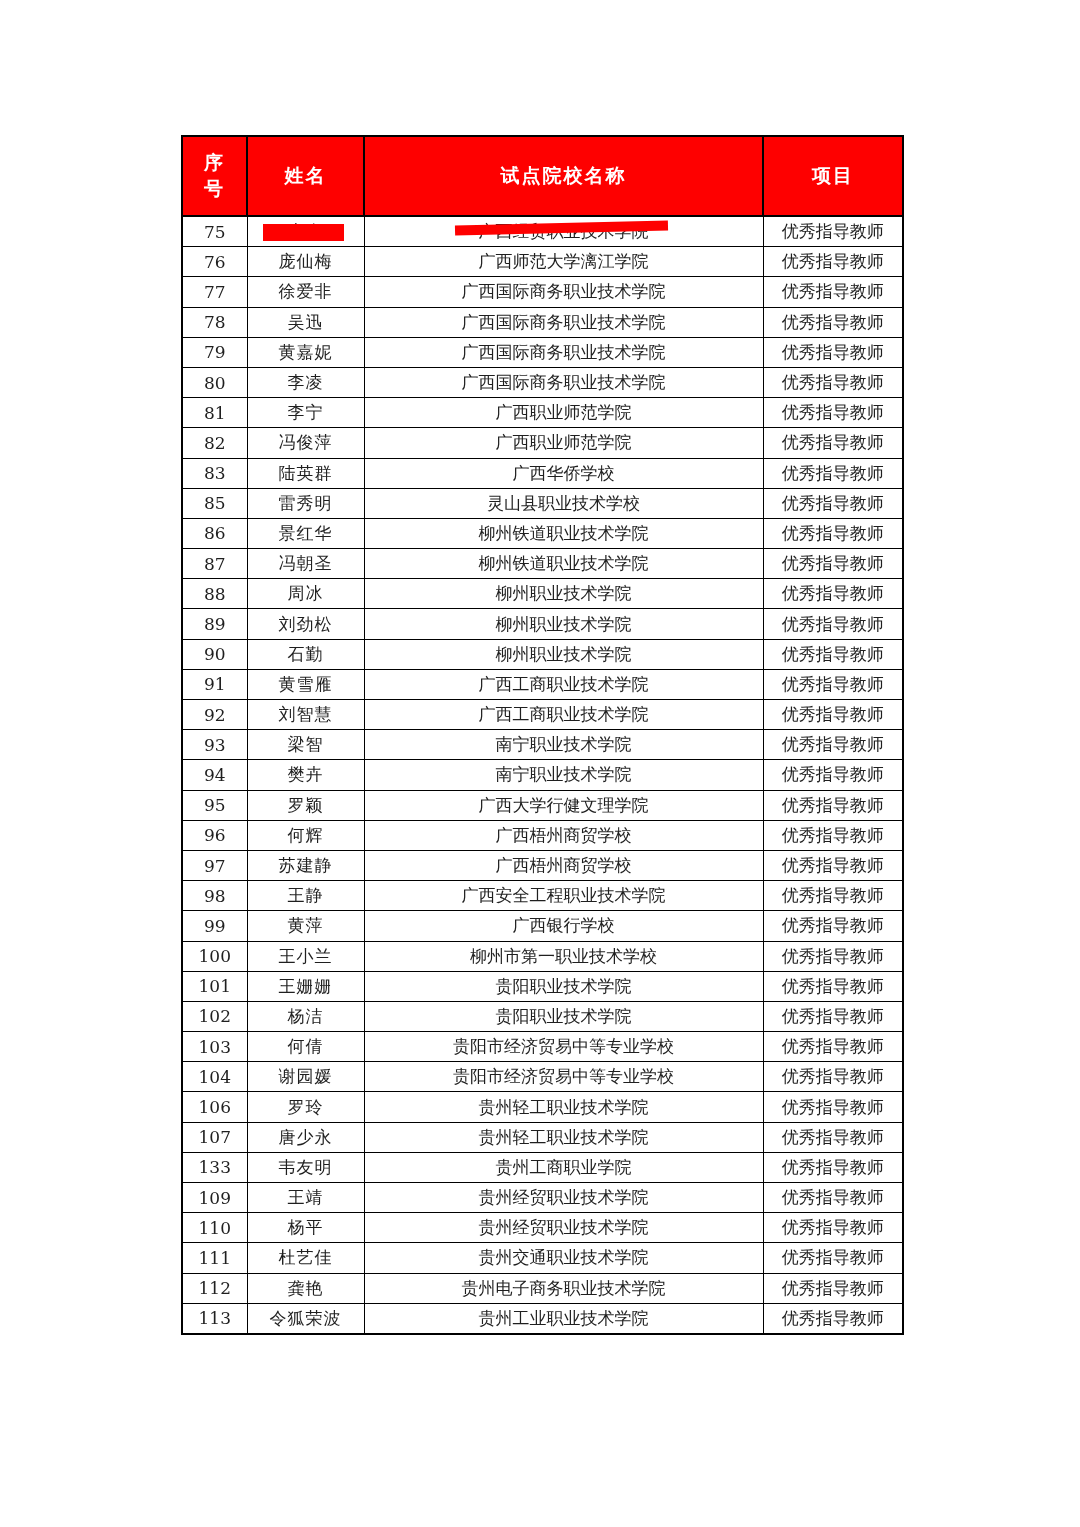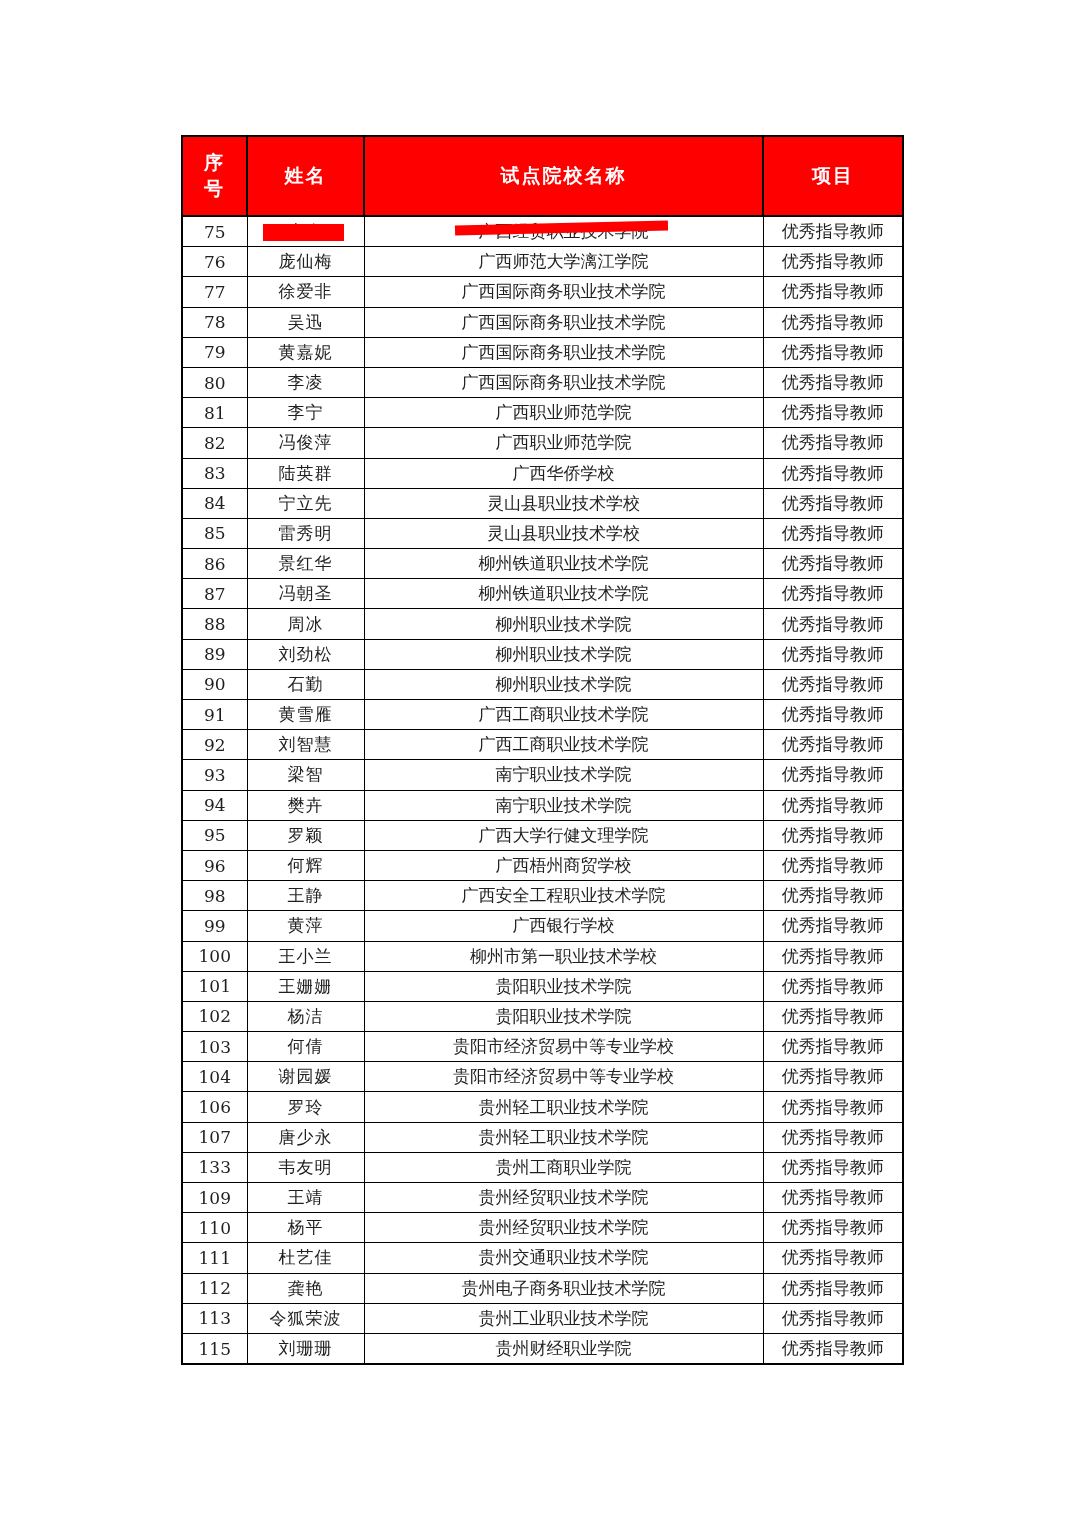--- a/index.html
+++ b/index.html
@@ -144,26 +144,20 @@
       <td class="cell-school">广西职业师范学院</td>
       <td class="cell-proj">优秀指导教师</td>
     </tr>
         <tr>
       <td class="cell-no">83</td>
       <td class="cell-name">陆英群</td>
       <td class="cell-school">广西华侨学校</td>
       <td class="cell-proj">优秀指导教师</td>
     </tr>
         <tr>
-      <td class="cell-no">84</td>
-      <td class="cell-name">宁立先</td>
-      <td class="cell-school">灵山县职业技术学校</td>
-      <td class="cell-proj">优秀指导教师</td>
-    </tr>
-        <tr>
       <td class="cell-no">85</td>
       <td class="cell-name">雷秀明</td>
       <td class="cell-school">灵山县职业技术学校</td>
       <td class="cell-proj">优秀指导教师</td>
     </tr>
         <tr>
       <td class="cell-no">86</td>
       <td class="cell-name">景红华</td>
       <td class="cell-school">柳州铁道职业技术学院</td>
       <td class="cell-proj">优秀指导教师</td>
@@ -222,20 +216,26 @@
       <td class="cell-school">广西大学行健文理学院</td>
       <td class="cell-proj">优秀指导教师</td>
     </tr>
         <tr>
       <td class="cell-no">96</td>
       <td class="cell-name">何辉</td>
       <td class="cell-school">广西梧州商贸学校</td>
       <td class="cell-proj">优秀指导教师</td>
     </tr>
         <tr>
+      <td class="cell-no">97</td>
+      <td class="cell-name">苏建静</td>
+      <td class="cell-school">广西梧州商贸学校</td>
+      <td class="cell-proj">优秀指导教师</td>
+    </tr>
+        <tr>
       <td class="cell-no">98</td>
       <td class="cell-name">王静</td>
       <td class="cell-school">广西安全工程职业技术学院</td>
       <td class="cell-proj">优秀指导教师</td>
     </tr>
         <tr>
       <td class="cell-no">99</td>
       <td class="cell-name">黄萍</td>
       <td class="cell-school">广西银行学校</td>
       <td class="cell-proj">优秀指导教师</td>
@@ -311,25 +311,19 @@
       <td class="cell-name">龚艳</td>
       <td class="cell-school">贵州电子商务职业技术学院</td>
       <td class="cell-proj">优秀指导教师</td>
     </tr>
         <tr>
       <td class="cell-no">113</td>
       <td class="cell-name">令狐荣波</td>
       <td class="cell-school">贵州工业职业技术学院</td>
       <td class="cell-proj">优秀指导教师</td>
     </tr>
-        <tr>
-      <td class="cell-no">115</td>
-      <td class="cell-name">刘珊珊</td>
-      <td class="cell-school">贵州财经职业学院</td>
-      <td class="cell-proj">优秀指导教师</td>
-    </tr>
       </tbody>
   </table>
 
   <div class="mark mark-name"></div>
   <div class="mark mark-school"></div>
 
 </div>
 
 </body></html>

